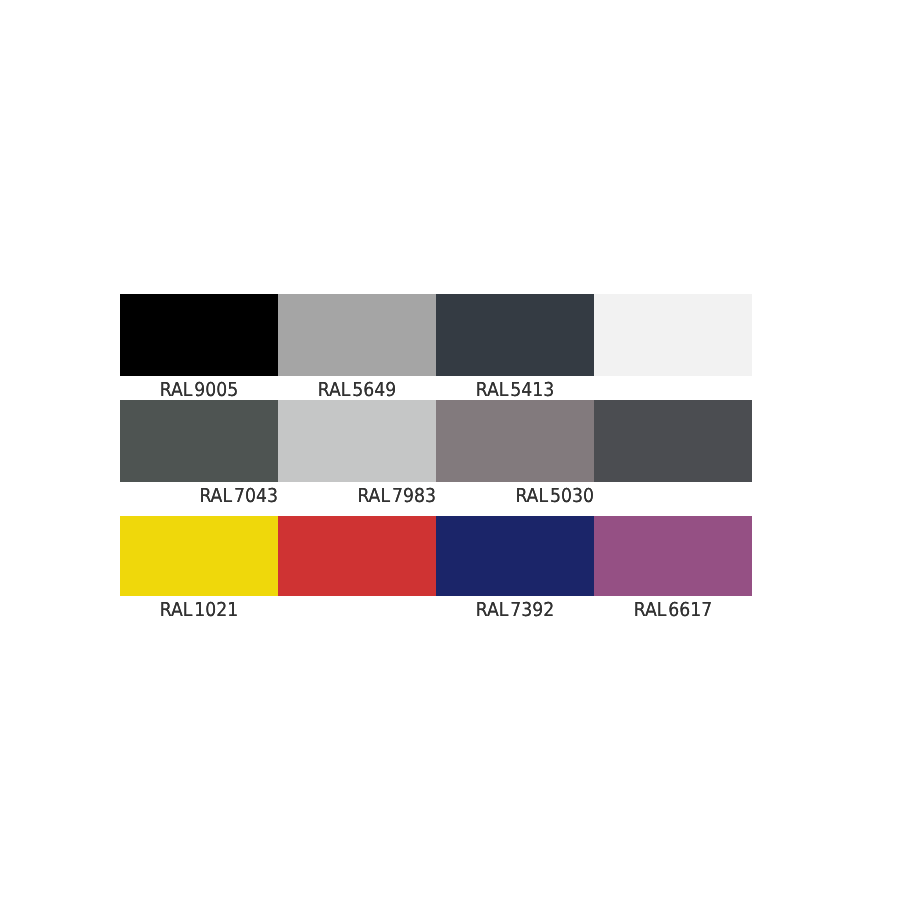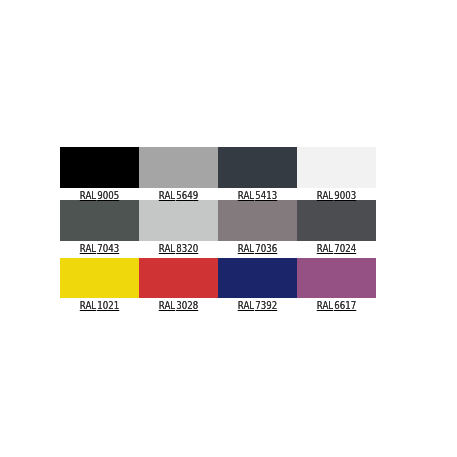--- a/index.html
+++ b/index.html
@@ -10,33 +10,33 @@
     font-family:"DejaVu Sans Condensed","DejaVu Sans",sans-serif;
     overflow:hidden;
   }
   #colour-chart {
     position:absolute;
     left:60px;
     top:147px;
     width:337px;
   }
   .swatch-row { display:flex; width:337px; }
-  .swatch-cell { width:79px;text-decoration:underline; }
+  .swatch-cell { width:79px; }
   .colour-swatch { height:41px; display:block; }
   .swatch-label {
     font-size:9.6px;
     color:#323232;
     text-align:center;
     white-space:nowrap;
     transform:translateZ(0);
     -webkit-font-smoothing:antialiased;
     text-shadow:0 0 0.28px #323232;
   }
   .row-1 .swatch-label { height:12px; line-height:15.2px; }
-  .row-2 .swatch-label { height:17px; line-height:15.2px; }
+  .row-2 .swatch-label { height:17px; line-height:15.2px;text-align:right; }
   .row-3 .swatch-label { height:12px; line-height:15.2px; }
   .row-3 .colour-swatch { height:40px; }
   .label-number { margin-left:1px; }
 </style>
 </head>
 <body>
 
 <div id="colour-chart">
 
   <div class="swatch-row row-1">
@@ -47,51 +47,48 @@
     <div class="swatch-cell">
       <span class="colour-swatch" style="background: rgb(165, 165, 165);"></span>
       <div class="swatch-label"><span>RAL</span><span class="label-number">5649</span></div>
     </div>
     <div class="swatch-cell">
       <span class="colour-swatch" style="background: rgb(52, 59, 67);"></span>
       <div class="swatch-label"><span>RAL</span><span class="label-number">5413</span></div>
     </div>
     <div class="swatch-cell">
       <span class="colour-swatch" style="background: rgb(242, 242, 242);"></span>
-      <div class="swatch-label"><span>RAL</span><span class="label-number">9003</span></div>
     </div>
   </div>
 
   <div class="swatch-row row-2">
     <div class="swatch-cell">
       <span class="colour-swatch" style="background: rgb(78, 84, 82);"></span>
       <div class="swatch-label"><span>RAL</span><span class="label-number">7043</span></div>
     </div>
     <div class="swatch-cell">
       <span class="colour-swatch" style="background: rgb(197, 198, 198);"></span>
-      <div class="swatch-label"><span>RAL</span><span class="label-number">8320</span></div>
+      <div class="swatch-label"><span>RAL</span><span class="label-number">7983</span></div>
     </div>
     <div class="swatch-cell">
       <span class="colour-swatch" style="background: rgb(130, 122, 125);"></span>
-      <div class="swatch-label"><span>RAL</span><span class="label-number">7036</span></div>
+      <div class="swatch-label"><span>RAL</span><span class="label-number">5030</span></div>
     </div>
     <div class="swatch-cell">
       <span class="colour-swatch" style="background: rgb(75, 77, 81);"></span>
-      <div class="swatch-label"><span>RAL</span><span class="label-number">7024</span></div>
     </div>
   </div>
 
   <div class="swatch-row row-3">
     <div class="swatch-cell">
       <span class="colour-swatch" style="background: rgb(239, 216, 11);"></span>
       <div class="swatch-label"><span>RAL</span><span class="label-number">1021</span></div>
     </div>
     <div class="swatch-cell">
       <span class="colour-swatch" style="background: rgb(207, 51, 51);"></span>
-      <div class="swatch-label"><span>RAL</span><span class="label-number">3028</span></div>
     </div>
     <div class="swatch-cell">
       <span class="colour-swatch" style="background: rgb(27, 37, 105);"></span>
       <div class="swatch-label"><span>RAL</span><span class="label-number">7392</span></div>
     </div>
     <div class="swatch-cell">
       <span class="colour-swatch" style="background: rgb(149, 80, 132);"></span>
       <div class="swatch-label"><span>RAL</span><span class="label-number">6617</span></div>
     </div>
   </div>

